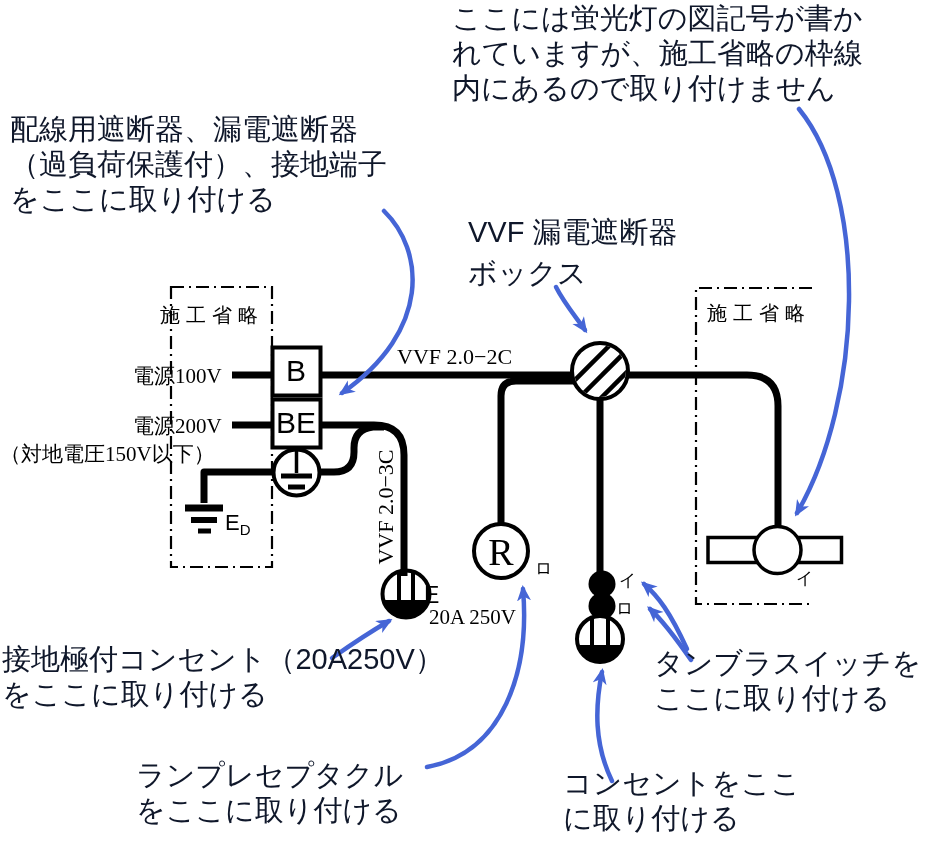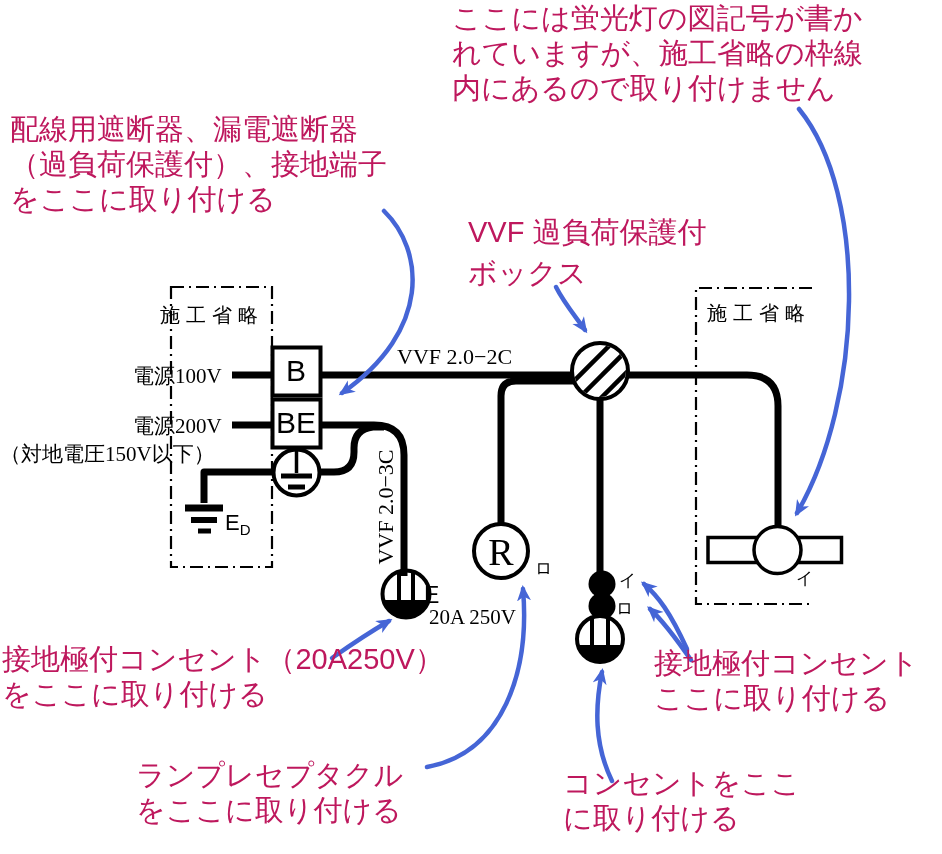--- a/index.html
+++ b/index.html
@@ -1,19 +1,19 @@
 <!DOCTYPE html>
 <html><head>
 <meta charset="utf-8">
 <style>
   html,body{margin:0;padding:0;background:#fff;}
   #stage{position:relative;width:942px;height:854px;background:#fff;overflow:hidden;
          font-family:"Liberation Sans",sans-serif;}
   #wires-svg{position:absolute;left:0;top:0;}
-  .ann{position:absolute;color:#be185d;font-size:29px;line-height:35px;
+  .ann{position:absolute;color:#0f172a;font-size:29px;line-height:35px;
        font-family:"Liberation Sans",sans-serif;white-space:nowrap;}
   .dlabel{position:absolute;color:#000;font-family:"Liberation Serif",serif;white-space:nowrap;}
   .sans{font-family:"Liberation Sans",sans-serif;}
   .omit{font-size:20px;letter-spacing:6px;}
   .src{font-size:21px;}
   .cable{font-size:22px;}
   .boxletter{font-size:30px;width:48px;text-align:center;}
   .circ{font-size:17px;}
   .rot{transform:rotate(-90deg);transform-origin:center center;text-align:center;width:140px;}
   .rlabel{font-size:38px;width:54px;text-align:center;}
@@ -117,41 +117,41 @@
     <div>内にあるので取り付けません</div>
   </div>
 
   <div class="ann" style="left:10px;top:104px;margin-top:8px;">
     <div>配線用遮断器、漏電遮断器</div>
     <div>（過負荷保護付）、接地端子</div>
     <div>をここに取り付ける</div>
   </div>
 
   <div class="ann" style="left:468px;top:212px;line-height:41px;">
-    <div>VVF 過負荷保護付</div>
+    <div>VVF 漏電遮断器</div>
     <div>ボックス</div>
   </div>
 
   <div class="ann" style="left:2px;top:642px;">
     <div>接地極付コンセント（20A250V）</div>
     <div>をここに取り付ける</div>
   </div>
 
   <div class="ann" style="left:136px;top:758px;">
     <div>ランプレセプタクル</div>
     <div>をここに取り付ける</div>
   </div>
 
   <div class="ann" style="left:563px;top:766px;">
     <div>コンセントをここ</div>
     <div>に取り付ける</div>
   </div>
 
   <div class="ann" style="left:654px;top:646px;">
-    <div>接地極付コンセント</div>
+    <div>タンブラスイッチを</div>
     <div>ここに取り付ける</div>
   </div>
 
   <div class="dlabel omit" style="left:160px;top:302px;">施工省略</div>
   <div class="dlabel omit" style="left:707px;top:300px;">施工省略</div>
 
   <div class="dlabel src" style="left:133px;top:362px;text-align:right;">電源100V</div>
   <div class="dlabel src" style="left:133px;top:412px;text-align:center;">電源200V</div>
   <div class="dlabel src" style="left:0px;top:440px;">（対地電圧150V以下）</div>
 

